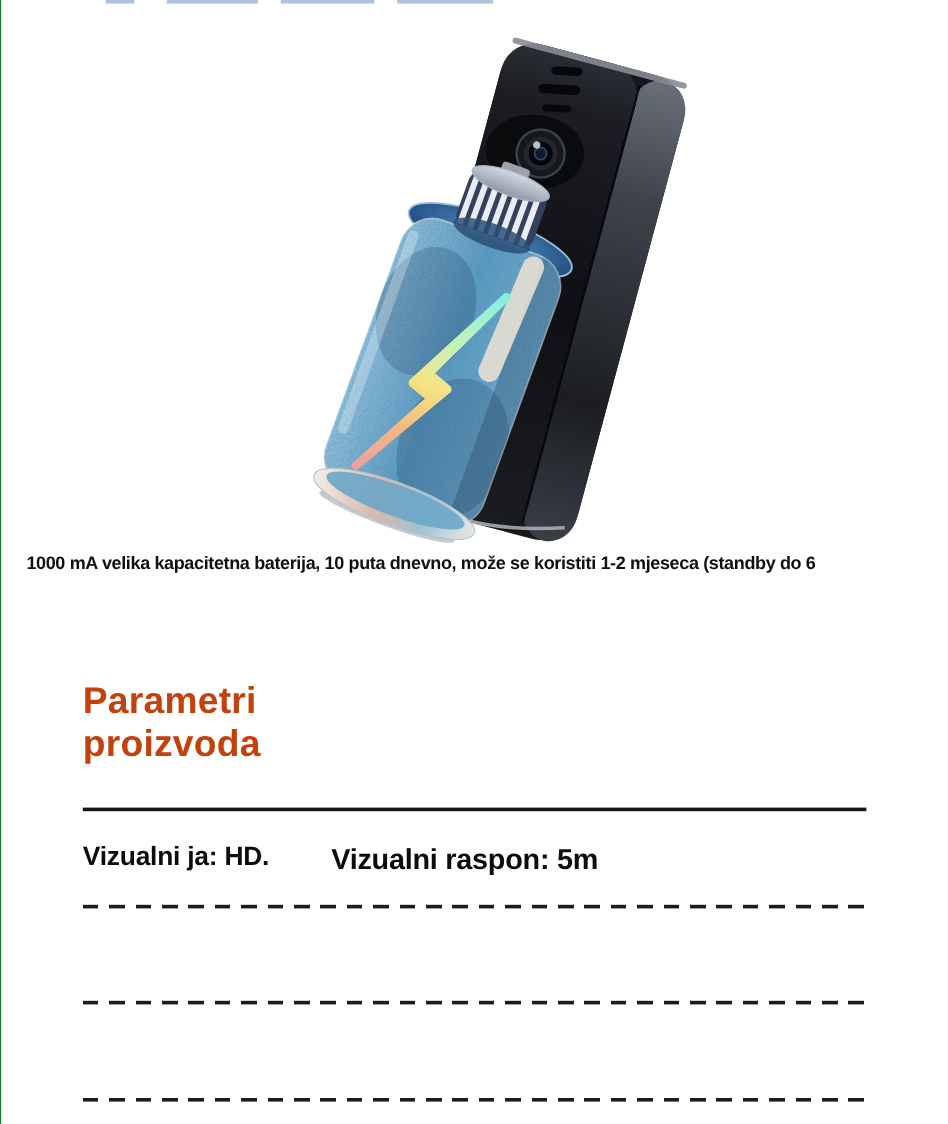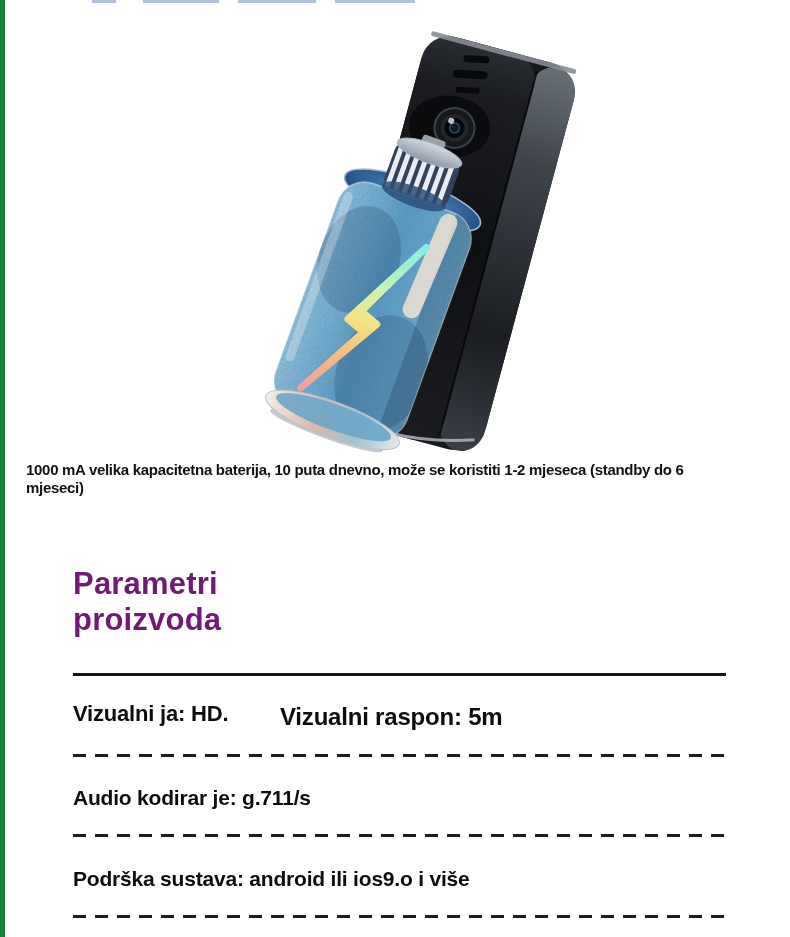--- a/index.html
+++ b/index.html
@@ -1,38 +1,38 @@
 <!DOCTYPE html>
 <html><head>
 <meta charset="utf-8">
 <style>
   html,body{margin:0;padding:0;background:#fff;}
   .page{
     position:relative;width:790px;height:937px;background:#ffffff;
-    border-left:5px solid #15803d;box-sizing:border-box;overflow:hidden;
+    border-left:1px solid #15803d;box-sizing:border-box;overflow:hidden;
     font-family:"Liberation Sans",sans-serif;
   }
   
   .top-bar{position:absolute;top:0;height:3px;background:#aec2dd;}
   .tb1{left:87px;width:24px;}
   .tb2{left:138px;width:76px;}
   .tb3{left:233px;width:78px;}
   .tb4{left:330px;width:80px;}
 
   .photo{position:absolute;left:228px;top:28px;width:420px;height:430px;}
 
   .caption{
     position:absolute;left:21px;top:461px;width:748px;
     font-size:15px;font-weight:bold;color:#101010;line-height:17.5px;
     letter-spacing:-0.3px;
   }
 
   .section-title{
     position:absolute;left:68px;top:566px;width:210px;margin:0;
-    font-size:31px;line-height:36px;font-weight:bold;color:#701a75;
+    font-size:31px;line-height:36px;font-weight:bold;color:#c2410c;
     letter-spacing:0.2px;
   }
 
   .rule-solid{position:absolute;left:68px;top:673px;width:653px;height:3px;background:#161616;}
   .rule-dash{
     position:absolute;left:68px;width:653px;height:3px;
     background:repeating-linear-gradient(to right,#1c1c1c 0 13px,transparent 13px 22px);
   }
   .dash1{top:754px;} .dash2{top:834px;} .dash3{top:915px;}
 
@@ -158,32 +158,29 @@
             <ellipse cx="0" cy="-34" rx="34" ry="10" fill="url(#crownGrad)" stroke="#aab3bd" stroke-width="1"></ellipse>
             <ellipse cx="0" cy="12" rx="34" ry="10" fill="#2c4d74" opacity="0.85"></ellipse>
           </g>
         </g>
       </g>
     </svg>
   </div>
 
   <div class="caption">
     <div>1000 mA velika kapacitetna baterija, 10 puta dnevno, može se koristiti 1-2 mjeseca (standby do 6</div>
-    <div>mjeseci)</div>
   </div>
 
   <h1 class="section-title">Parametri proizvoda</h1>
 
   <div class="rule-solid"></div>
 
   <div class="spec row1">
     <span class="spec-l">Vizualni ja: HD.</span>
     <span class="sub">Vizualni raspon: 5m</span>
   </div>
   <div class="rule-dash dash1"></div>
 
-  <div class="spec row2">Audio kodirar je: g.711/s</div>
   <div class="rule-dash dash2"></div>
 
-  <div class="spec row3">Podrška sustava: android ili ios9.o i više</div>
   <div class="rule-dash dash3"></div>
 
 </div>
 
 </body></html>

